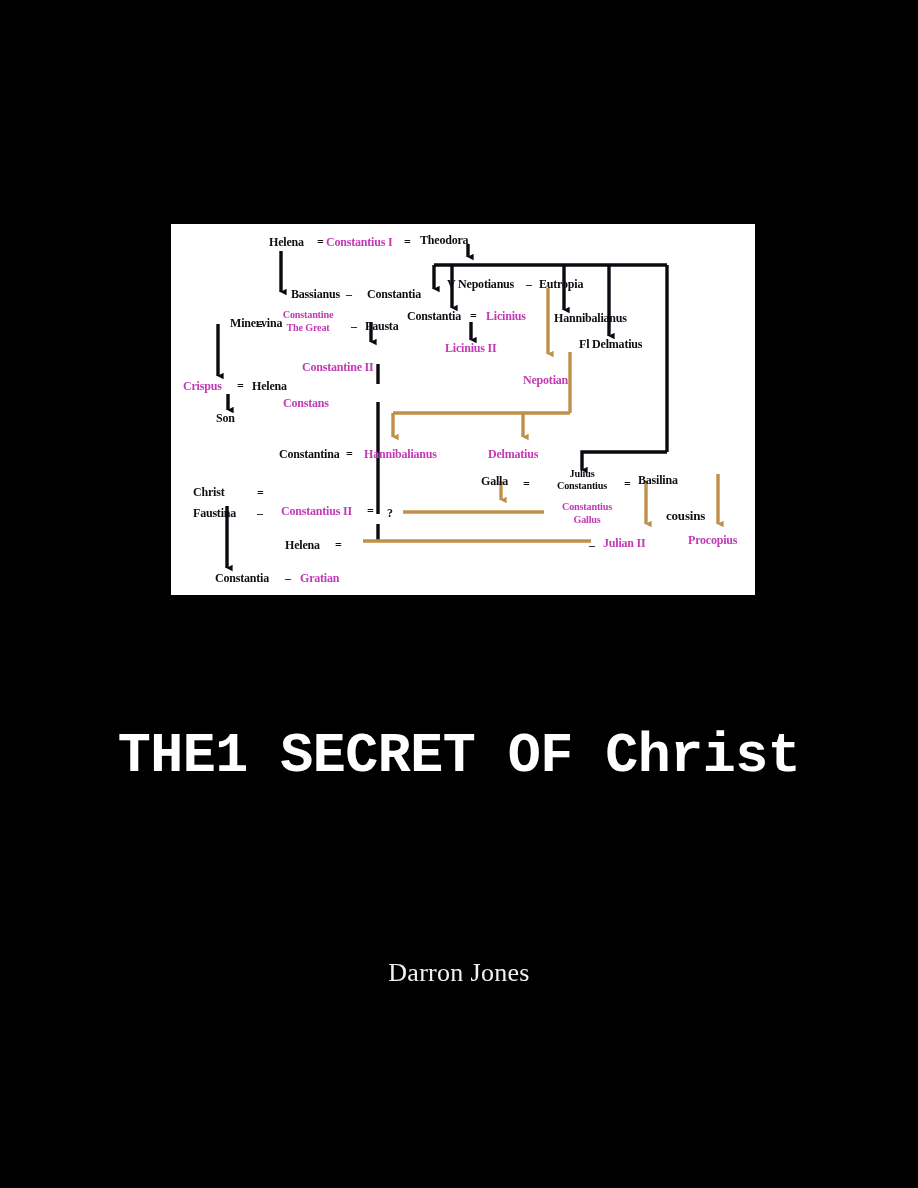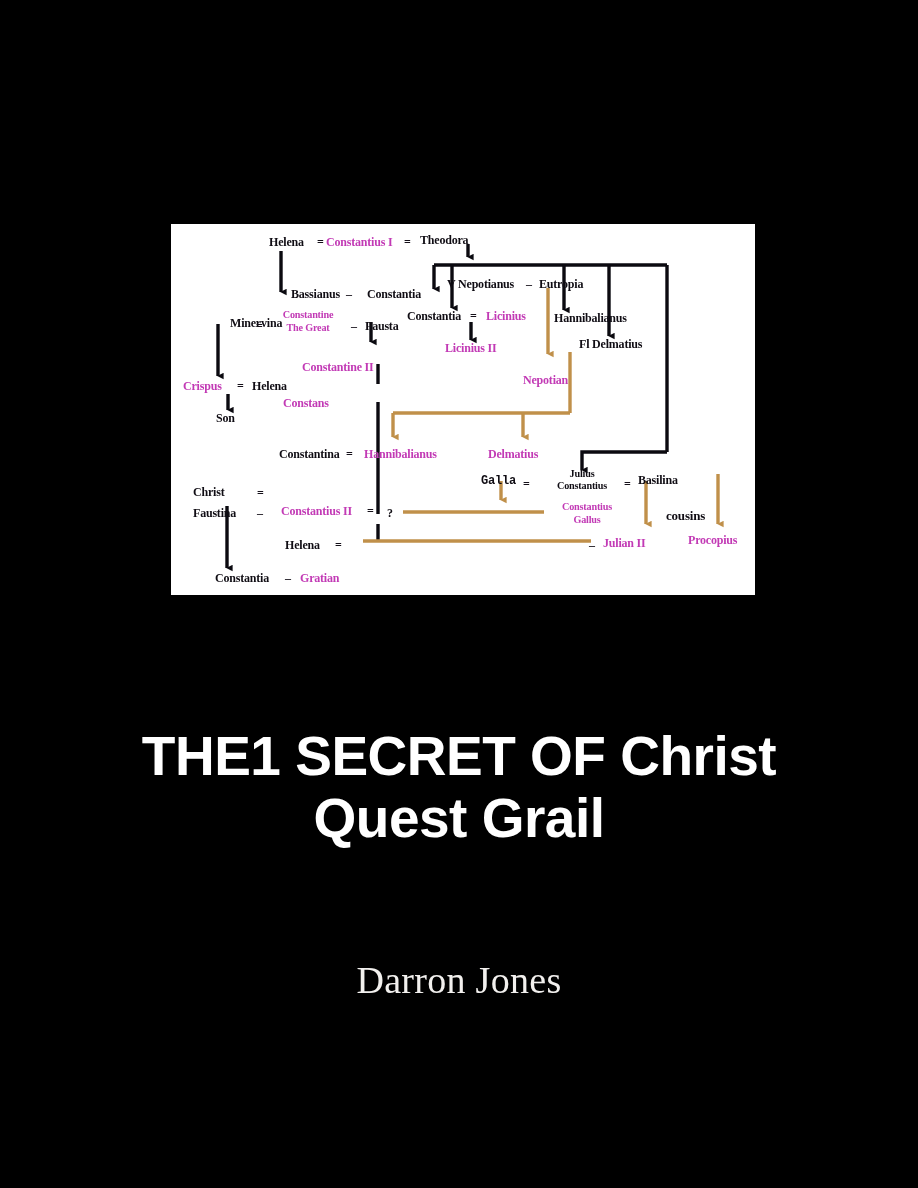--- a/index.html
+++ b/index.html
@@ -48,37 +48,37 @@
   .ctr  { text-align: center; }
 
   
   #title-block {
     position: absolute;
     left: 0;
     top: 726px;
     width: 918px;
     text-align: center;
     color: #ffffff;
-    font-family: Liberation Sans, sans-serif;
+    font-family: Liberation Mono, monospace;
     font-weight: bold;
     font-size: 55px;
     line-height: 1.12;
     letter-spacing: -0.5px;
   }
   #title-block .tline { display: block; }
   #author-block {
     position: absolute;
     left: 0;
     top: 958px;
     width: 918px;
     text-align: center;
     color: #f2f0ee;
     font-family: "Liberation Serif", serif;
     font-weight: normal;
-    font-size: 38px;
+    font-size: 26px;
     letter-spacing: 0.3px;
   }
 </style>
 </head>
 <body>
 
 <div id="chart-panel">
 
   <svg id="chart-svg" viewBox="0 0 584 371">
     <defs>
@@ -182,21 +182,21 @@
   <div class="node nd-eq sz11" style="left:66px; top:156px;">=</div>
   <div class="node nd-dark sz11" style="left:81px; top:156px;">Helena</div>
   <div class="node nd-pink sz11" style="left:112px; top:173px;">Constans</div>
   <div class="node nd-dark sz11" style="left:45px; top:188px;">Son</div>
 
   <div class="node nd-dark sz11" style="left:108px; top:224px;">Constantina</div>
   <div class="node nd-eq sz11" style="left:175px; top:224px;">=</div>
   <div class="node nd-pink sz11" style="left:193px; top:224px;">Hannibalianus</div>
   <div class="node nd-pink sz11" style="left:317px; top:224px;">Delmatius</div>
 
-  <div class="node nd-dark sz11" style="left:310px; top:251px;font-family:Liberation Mono, monospace;">Galla</div>
+  <div class="node nd-dark sz11" style="left:310px; top:251px;">Galla</div>
   <div class="node nd-eq sz11" style="left:352px; top:254px;">=</div>
   <div class="node nd-dark sz10 ctr" style="left:375px; top:245px; width:72px;">Julius</div>
   <div class="node nd-dark sz10 ctr" style="left:367px; top:257px; width:88px;">Constantius</div>
   <div class="node nd-eq sz11" style="left:453px; top:254px;">=</div>
   <div class="node nd-dark sz11" style="left:467px; top:250px;">Basilina</div>
 
   <div class="node nd-dark sz11" style="left:22px; top:262px;">Christ</div>
   <div class="node nd-eq sz11" style="left:86px; top:263px;">=</div>
   <div class="node nd-dark sz11" style="left:22px; top:283px;">Faustina</div>
   <div class="node nd-eq sz11" style="left:86px; top:283px;">–</div>
@@ -216,16 +216,15 @@
   <div class="node nd-pink sz11" style="left:432px; top:313px;">Julian II</div>
 
   <div class="node nd-dark sz11" style="left:44px; top:348px;">Constantia</div>
   <div class="node nd-eq sz11" style="left:114px; top:348px;">–</div>
   <div class="node nd-pink sz11" style="left:129px; top:348px;text-align:right;">Gratian</div>
 
 </div>
 
 <div id="title-block">
   <span class="tline">THE1 SECRET OF Christ</span>
-  <span class="tline">Quest Grail</span>
 </div>
 
 <div id="author-block">Darron Jones</div>
 
 </body></html>

